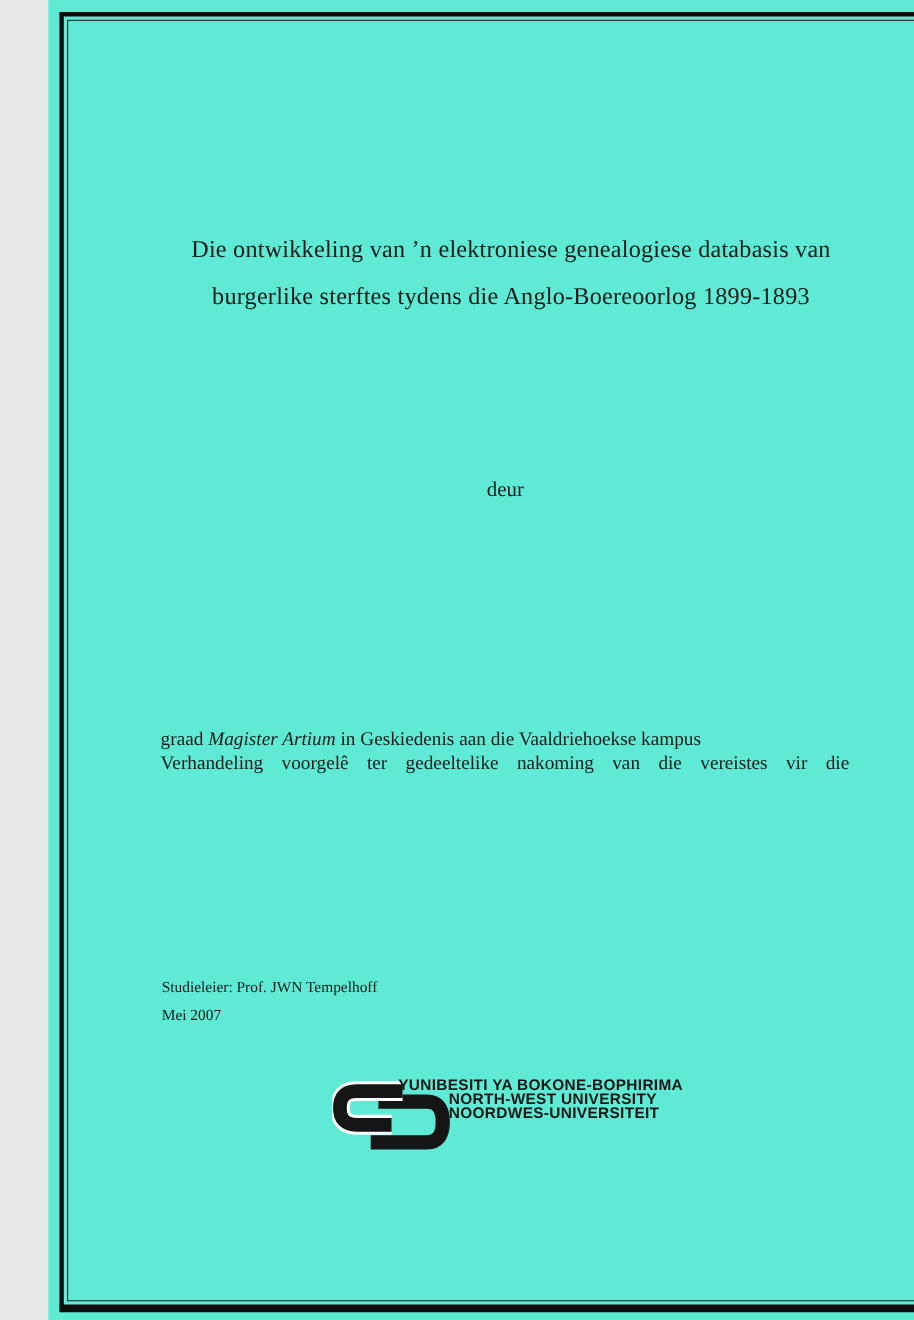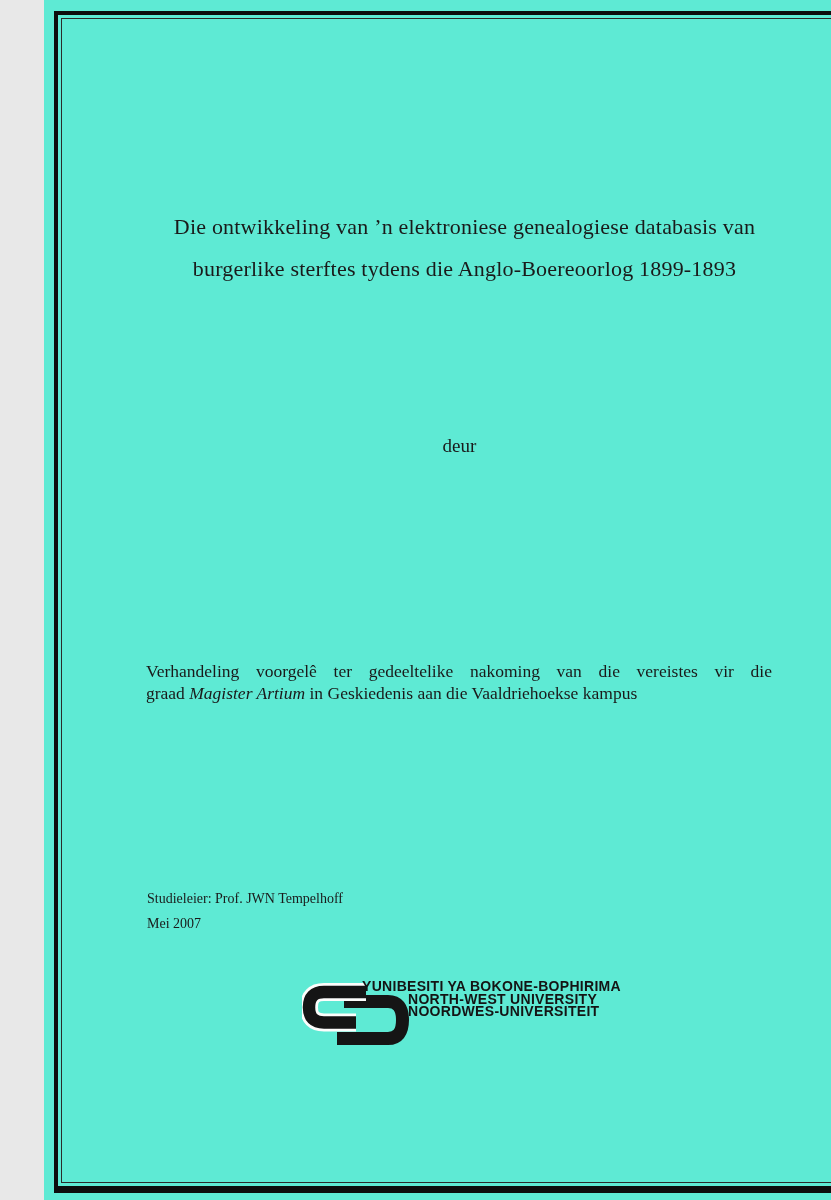--- a/index.html
+++ b/index.html
@@ -121,22 +121,22 @@
 
   <h1 class="title">
     <span class="tline">Die ontwikkeling van ’n elektroniese genealogiese databasis van</span>
     <span class="tline">burgerlike sterftes tydens die Anglo-Boereoorlog 1899-1893</span>
   </h1>
 
   <div class="byline">deur</div>
 
 
   <div class="statement">
+    <div class="st-line"><span>graad </span><span class="it">Magister Artium</span><span> in Geskiedenis aan die Vaaldriehoekse kampus</span></div>
     <div class="st-line st-justify">Verhandeling voorgelê ter gedeeltelike nakoming van die vereistes vir die</div>
-    <div class="st-line"><span>graad </span><span class="it">Magister Artium</span><span> in Geskiedenis aan die Vaaldriehoekse kampus</span></div>
   </div>
 
   <div class="credits">
     <div>Studieleier: Prof. JWN Tempelhoff</div>
     <div>Mei 2007</div>
   </div>
 
   <div class="logo">
     <svg class="logo-mark" viewBox="0 0 112 82" xmlns="http://www.w3.org/2000/svg" aria-hidden="true">
 

